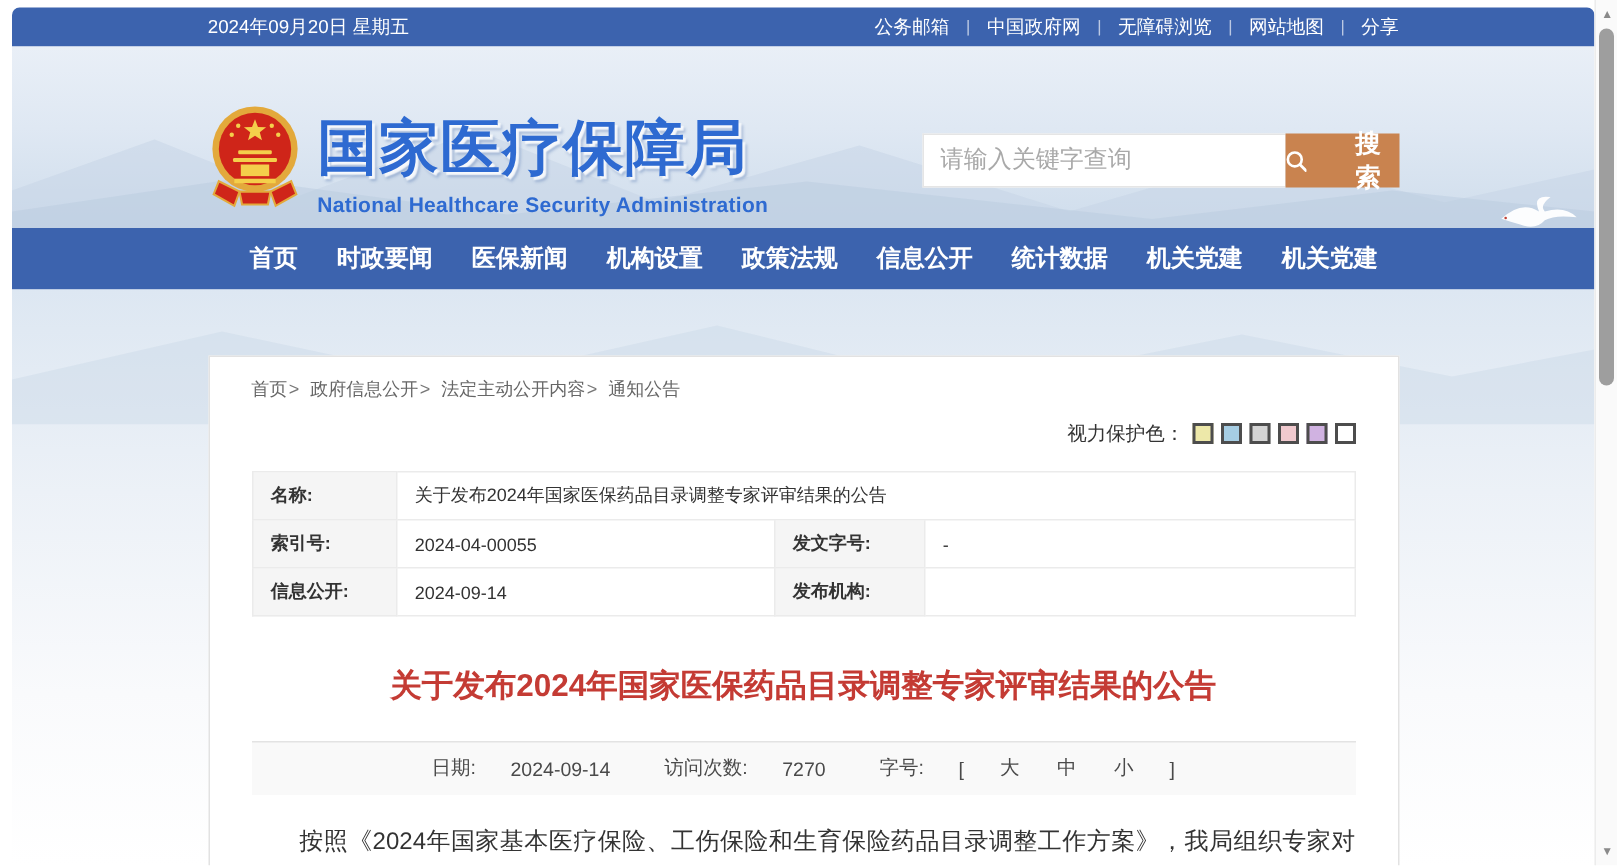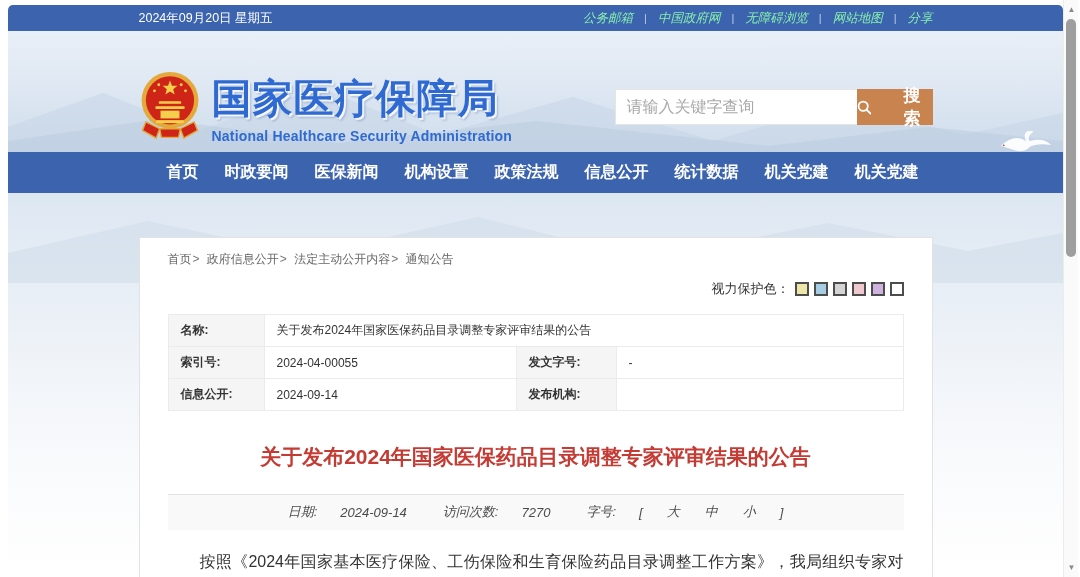--- a/index.html
+++ b/index.html
@@ -7,21 +7,21 @@
     font-family:"Liberation Sans","DejaVu Sans",sans-serif; }
   .viewport { position:relative; width:1080px; height:577px; background:#fff; }
   .site { position:absolute; left:8px; top:5px; width:1055px; }
   .container { width:794px; margin:0 auto; position:relative; }
 
   
   .topbar { height:26px; background:var(--blue,#3c63ae); border-radius:5px 5px 0 0; }
   .topbar-inner { height:26px; display:flex; align-items:center; justify-content:space-between;
     color:#fff; font-size:12.5px; }
   .toplinks { display:flex; align-items:center; gap:11px; }
-  .toplinks a { color:#86efac; text-decoration:none; cursor:pointer;font-style:italic; }
+  .toplinks a { color:#ffffff; text-decoration:none; cursor:pointer; }
   .toplinks .sep { color:rgba(255,255,255,.65); font-size:11px; }
 
   
   .header { height:121px; position:relative; overflow:hidden;
     background:linear-gradient(180deg,#e9eff7 0%,#dfe8f3 45%,#cfddec 100%); }
   .mountains { position:absolute; left:0; bottom:0; width:100%; height:100%; pointer-events:none; }
   .header-inner { height:152px; display:flex; align-items:center; justify-content:space-between; }
   .brand { display:flex; align-items:center; gap:11px; cursor:pointer; }
   .site-title { font-size:40px; font-weight:bold; color:var(--title_blue,#2e6ad1); letter-spacing:1px;
     text-shadow:2px 2px 1px rgba(255,255,255,.9), 3px 3px 2px rgba(90,125,180,.45); }
@@ -60,21 +60,21 @@
   table.info td { border:1px solid #ebebeb; padding:7px 12px; height:16px; }
   td.lbl { background:#f5f5f5; font-weight:bold; width:96px; white-space:nowrap; }
   td.v1 { width:252px; }
   td.lbl2 { background:#f5f5f5; font-weight:bold; width:100px; white-space:nowrap;margin-top:44px; }
 
   .article-title { text-align:center; color:var(--red,#c43b34); font-size:21px; font-weight:bold;
     margin:32px 10px 0; }
   .meta-bar { margin-top:23px; background:#f9f9f9; border-top:1px solid #e3e3e3;
     display:flex; justify-content:center; align-items:center; gap:36px;
     font-size:13px; color:#4a4a4a; padding:8px 0 9px; }
-  .meta-item { display:flex; gap:23px; align-items:center;font-style:italic; }
+  .meta-item { display:flex; gap:23px; align-items:center; }
   .meta-item a { color:#4a4a4a; text-decoration:none; cursor:pointer; margin:0 1px; }
 
   .body-text { margin-top:18px; font-size:16px; line-height:1.72; color:#333;
     text-indent:2em; text-align:justify; }
 
   
   .scrollbar { position:absolute; top:0; right:2px; width:15px; height:577px;
     background:#fafafa; border-left:1px solid #ececec; }
   .sb-arrow { position:absolute; left:0; width:15px; height:15px; display:flex;
     align-items:center; justify-content:center; font-size:8px; color:#8a8a8a; cursor:pointer; }

